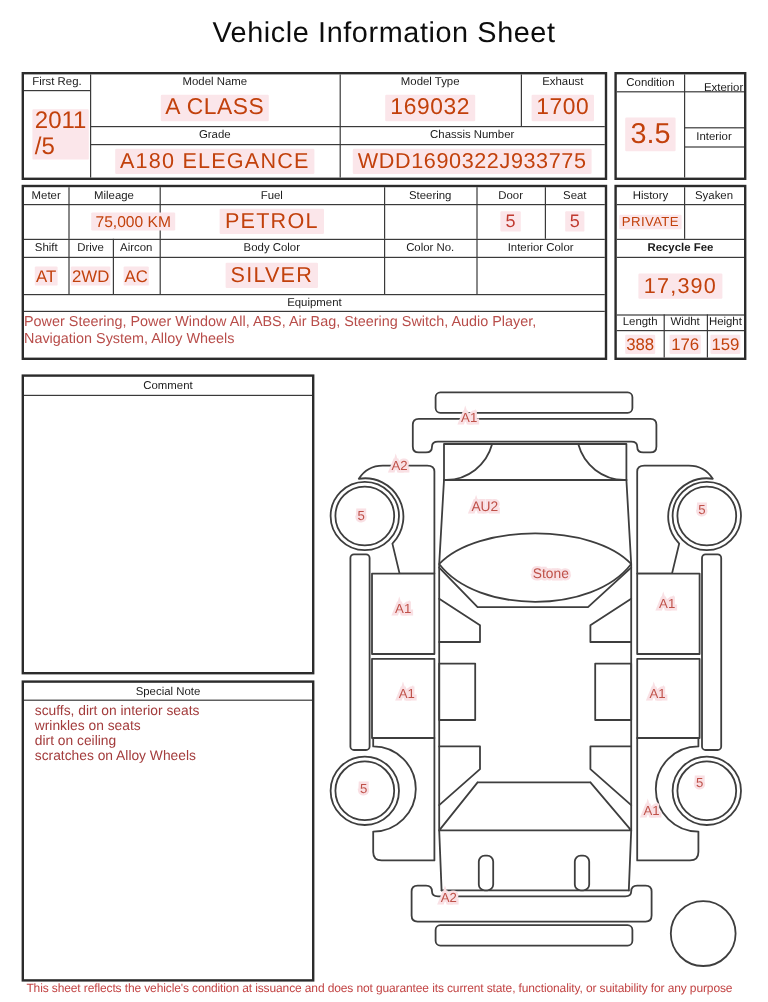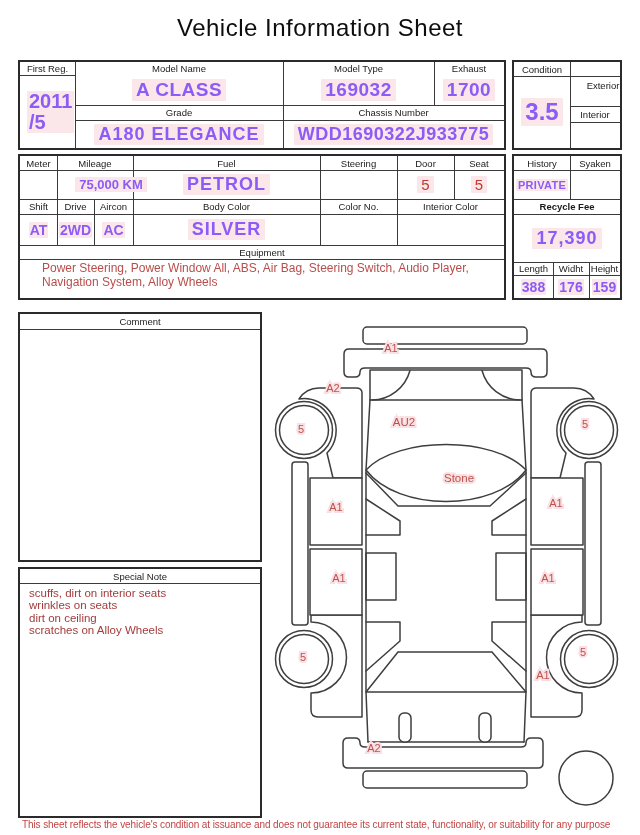--- a/index.html
+++ b/index.html
@@ -6,31 +6,31 @@
   .sheet{position:relative;width:640px;height:835px;background:#fff;overflow:hidden;
          font-family:"Liberation Sans",sans-serif;color:#1c1c1c;}
   .title{position:absolute;left:0;top:14px;width:640px;text-align:center;
          font-size:24px;letter-spacing:.5px;color:#0d0d0d;}
   .box{position:absolute;border:2px solid #2b2b2b;box-sizing:border-box;background:#fff;}
   .hline,.vline{position:absolute;background:#3a3a3a;}
   .hline{height:1px;}
   .vline{width:1px;}
   .cell{position:absolute;display:flex;align-items:center;justify-content:center;box-sizing:border-box;}
   .lbl{font-size:9.5px;color:#1a1a1a;white-space:nowrap;}
-  .val{color:#8b5cf6;white-space:nowrap;font-weight:bold;}
+  .val{color:#c2410c;white-space:nowrap;}
   .hl{background:#fbe6ea;padding:0 4px;border-radius:1px;}
   .v18{font-size:18px;letter-spacing:1px;}
   .v19{font-size:19px;letter-spacing:.5px;}
   .v14{font-size:14px;}
   .v13{font-size:13px;margin-left:32px;}
   .bright{color:#c03a30;font-size:15px;}
   .firstreg{font-size:20px;line-height:21px;padding-left:7px;text-align:left;}
   .cond{font-size:24px;}
   .equip{font-size:12px;line-height:13.5px;color:#b84d4a;white-space:normal;
-         align-items:flex-start;padding:3px 22px;text-align:left;}
+         align-items:flex-start;padding:3px 0;text-align:left;}
   .notes{position:absolute;left:9px;top:18px;width:228px;font-size:11.5px;line-height:12.4px;color:#a33c3c;}
   .footer{position:absolute;left:22px;top:819px;width:606px;font-size:10px;color:#c24444;letter-spacing:-.1px;}
   svg text{font-family:"Liberation Sans",sans-serif;}
 </style>
 </head>
 <body>
 
 <div class="sheet">
 
   <div class="title">Vehicle Information Sheet</div>
@@ -71,21 +71,21 @@
 
   <div class="box" style="left:512px;top:60px;width:110px;height:90px;">
     <div class="vline" style="left:56px;top:0;height:86px;"></div>
     <div class="hline" style="top:14px;left:0;width:106px;"></div>
     <div class="hline" style="top:44px;left:56px;width:50px;"></div>
     <div class="hline" style="top:60px;left:56px;width:50px;"></div>
     <div class="cell lbl" style="left:0;top:0;width:56px;height:14px;">Condition</div>
     <div class="cell" style="left:0;top:14px;width:56px;height:72px;">
         <span class="val cond hl">3.5</span>
       </div>
-    <div class="cell lbl" style="left:56px;top:16px;width:50px;height:14px;padding-left:16px;">Exterior</div>
+    <div class="cell lbl" style="left:56px;top:4px;width:50px;height:14px;padding-left:16px;">Exterior</div>
     <div class="cell lbl" style="left:56px;top:44px;width:50px;height:16px;">Interior</div>
   </div>
 
   <div class="box" style="left:18px;top:154px;width:488px;height:146px;">
     <div class="hline" style="top:14px;left:0;width:484px;"></div>
     <div class="hline" style="top:43px;left:0;width:484px;"></div>
     <div class="hline" style="top:58px;left:0;width:484px;"></div>
     <div class="hline" style="top:89px;left:0;width:484px;"></div>
     <div class="hline" style="top:103px;left:0;width:484px;"></div>
     <div class="vline" style="left:37px;top:0;height:43px;"></div>

